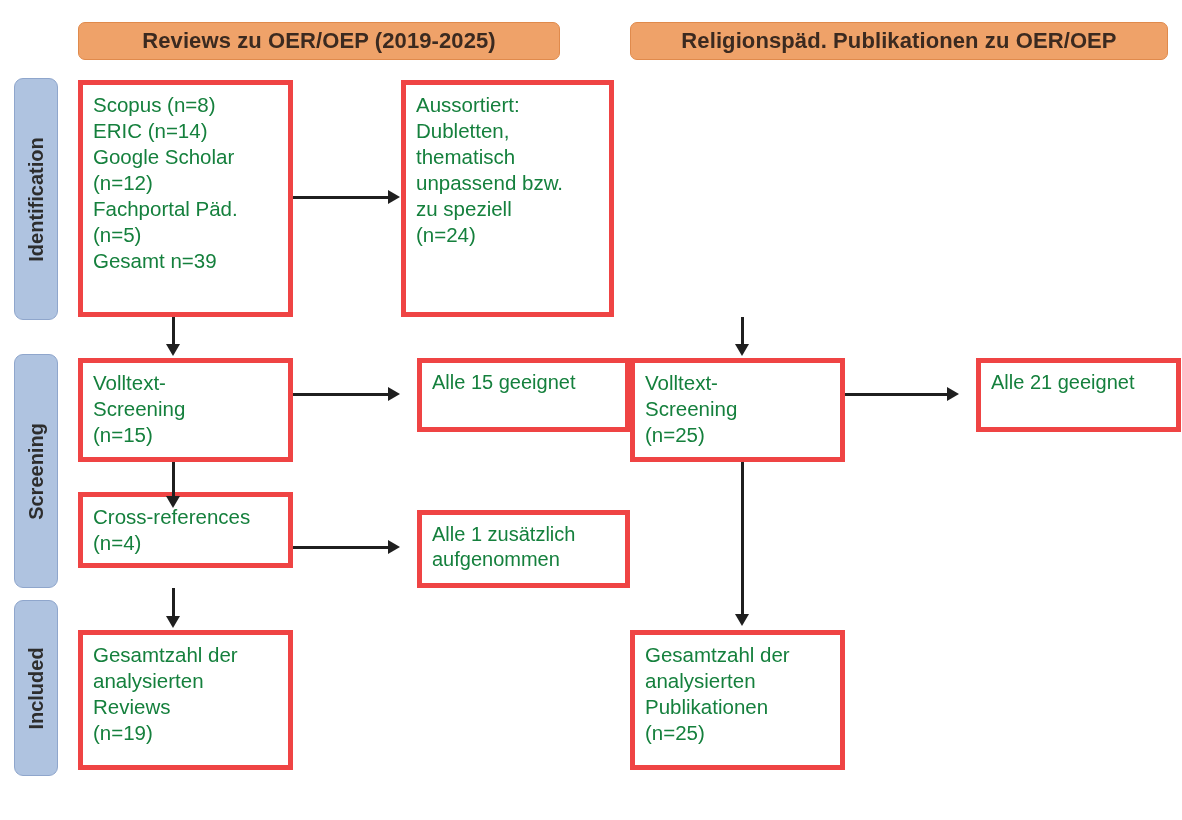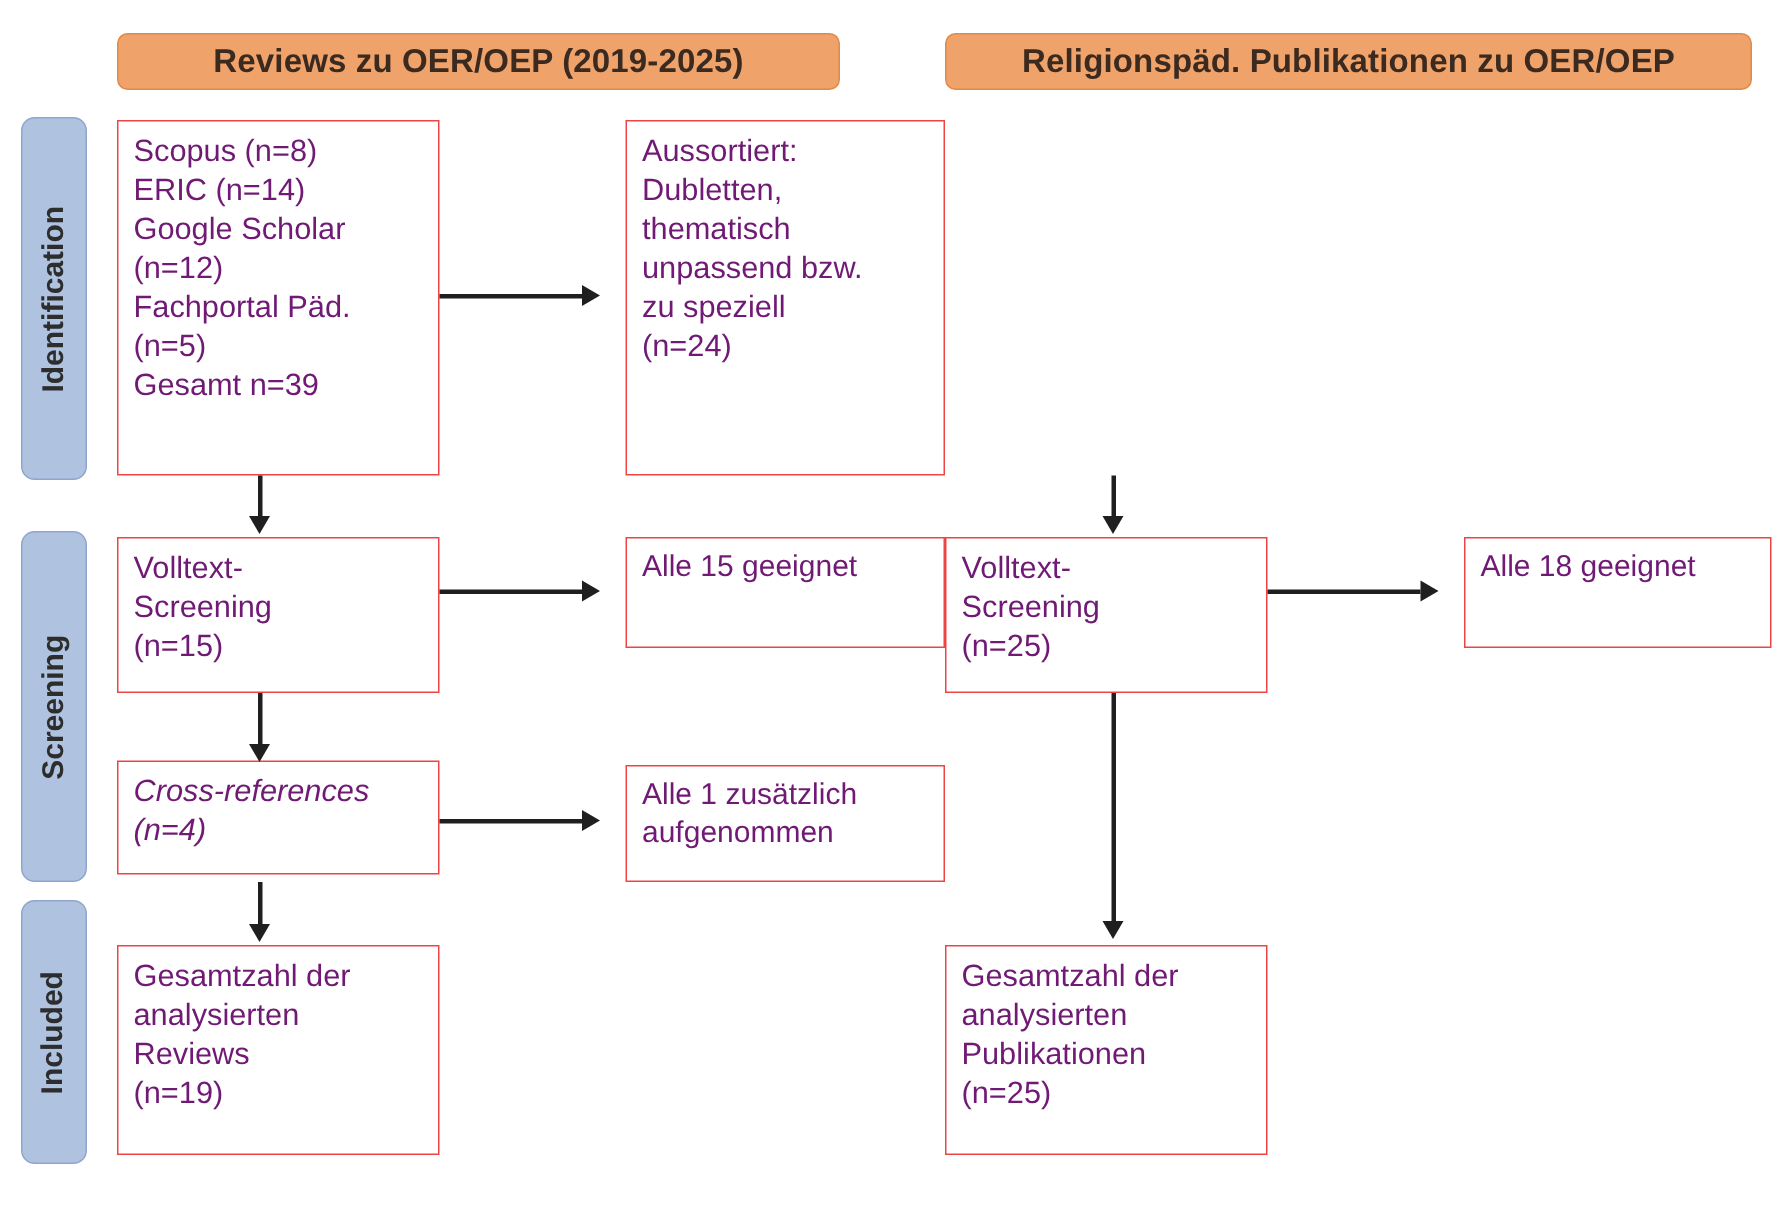--- a/index.html
+++ b/index.html
@@ -39,26 +39,26 @@
     white-space:nowrap;
     font-weight:bold;
     font-size:20px;
     color:#2d2d2d;
   }
 
   
   .box{
     position:absolute;
     background:#ffffff;
-    border:1px solid #ef4444;
+    border:5px solid #ef4444;
     box-sizing:border-box;
     padding:7px 8px 5px 10px;
     font-size:20.5px;
     line-height:1.265;
-    color:#701a75;
+    color:#15803d;
     white-space:pre-line;
     overflow:hidden;
   }
   .box.small{font-size:20px;line-height:1.27;margin-left:16px;}
   .box.dense{font-size:19.5px;line-height:1.30;padding-top:8px;}
 
   
   .vline{position:absolute;background:#1f1f1f;width:3px;}
   .hline{position:absolute;background:#1f1f1f;height:3px;}
   .arrow-down{
@@ -96,50 +96,50 @@
   </div>
 
   <div class="box" style="left:78px;top:80px;width:215px;height:237px;">Scopus (n=8)
 ERIC (n=14)
 Google Scholar
 (n=12)
 Fachportal Päd.
 (n=5)
 Gesamt n=39</div>
 
-  <div class="box" style="left:401px;top:80px;width:213px;height:237px;margin-left:16px;">Aussortiert:
+  <div class="box" style="left:401px;top:80px;width:213px;height:237px;">Aussortiert:
 Dubletten,
 thematisch
 unpassend bzw.
 zu speziell
 (n=24)</div>
 
   <div class="box" style="left:78px;top:358px;width:215px;height:104px;">Volltext-
 Screening
 (n=15)</div>
 
   <div class="box small" style="left:401px;top:358px;width:213px;height:74px;">Alle 15 geeignet</div>
 
-  <div class="box" style="left:78px;top:507px;width:215px;height:76px;font-style:italic;">Cross-references
+  <div class="box" style="left:78px;top:492px;width:215px;height:76px;">Cross-references
 (n=4)</div>
 
   <div class="box small" style="left:401px;top:510px;width:213px;height:78px;">Alle 1 zusätzlich
 aufgenommen</div>
 
   <div class="box" style="left:78px;top:630px;width:215px;height:140px;">Gesamtzahl der
 analysierten
 Reviews
 (n=19)</div>
 
 
   <div class="box" style="left:630px;top:358px;width:215px;height:104px;">Volltext-
 Screening
 (n=25)</div>
 
-  <div class="box small" style="left:960px;top:358px;width:205px;height:74px;">Alle 18 geeignet</div>
+  <div class="box small" style="left:960px;top:358px;width:205px;height:74px;">Alle 21 geeignet</div>
 
   <div class="box" style="left:630px;top:630px;width:215px;height:140px;">Gesamtzahl der
 analysierten
 Publikationen
 (n=25)</div>
 
   <div class="hline" style="left:293px;top:196px;width:95px;"></div>
   <div class="arrow-right" style="left:388px;top:190px;"></div>
 
   <div class="vline" style="left:172px;top:317px;width:3px;height:29px;"></div>

